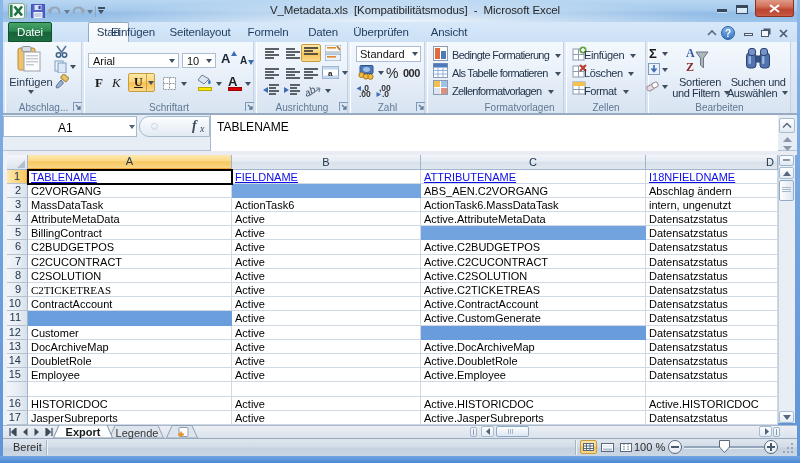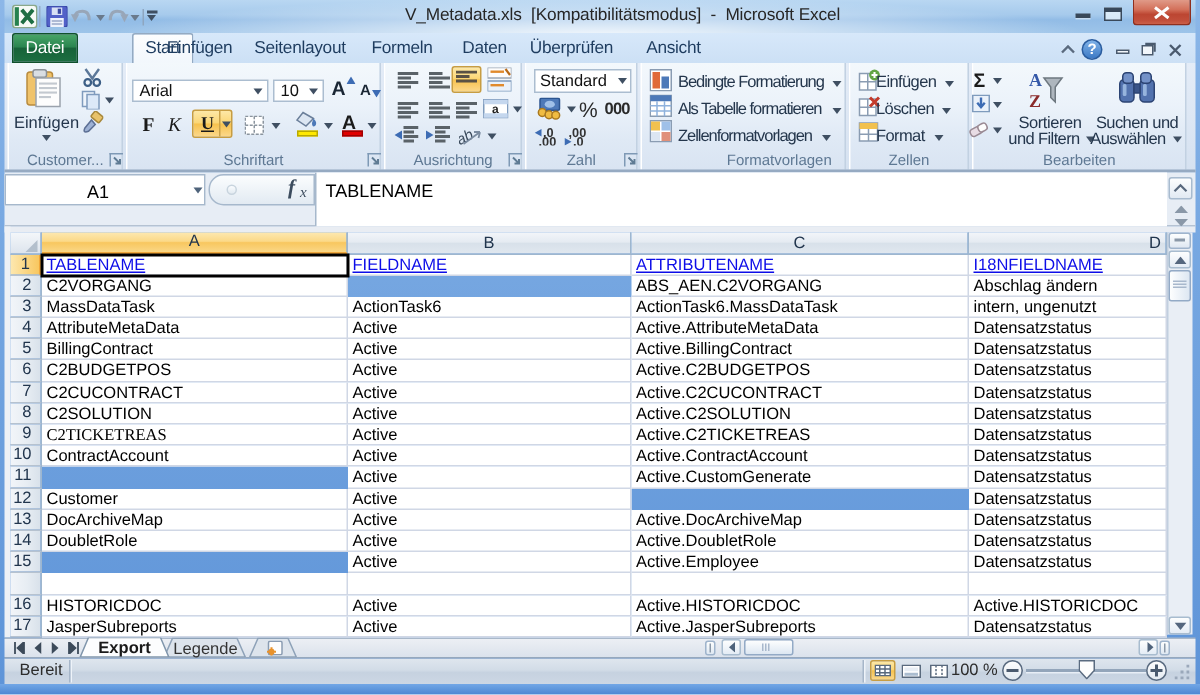--- a/index.html
+++ b/index.html
@@ -97,21 +97,21 @@
     <div class="rtab" style="left:418px;width:56px;">Ansicht</div>
   </div>
   <div id="ribbon"></div>
   <div class="group" style="left:5px; width:77px;"></div>
   <div class="group" style="left:84px; width:170px;"></div>
   <div class="group" style="left:256px; width:92px;"></div>
   <div class="group" style="left:350px; width:75px;"></div>
   <div class="group" style="left:427px; width:137px;"></div>
   <div class="group" style="left:566px; width:80px;"></div>
   <div class="group" style="left:648px; width:143px;"></div>
-  <div class="glabel" style="left:5px;width:77px;">Customer...</div>
+  <div class="glabel" style="left:5px;width:77px;">Abschlag...</div>
   <div class="glabel" style="left:84px;width:170px;">Schriftart</div>
   <div class="glabel" style="left:256px;width:92px;">Ausrichtung</div>
   <div class="glabel" style="left:350px;width:75px;">Zahl</div>
   <div class="glabel" style="left:427px;width:137px;padding-left:48px;">Formatvorlagen</div>
   <div class="glabel" style="left:566px;width:80px;">Zellen</div>
   <div class="glabel" style="left:648px;width:143px;">Bearbeiten</div>
   <div id="ribbonedge"></div>
   <div id="ribbonicons"></div>
   <div id="fbar"></div>
   <div id="namebox">
@@ -153,21 +153,20 @@
     <div class="cell" style="position: absolute; left: 421px; width: 225px; top: 198px; height: 14px;">ActionTask6.MassDataTask</div>
     <div class="cell" style="position: absolute; left: 646px; width: 132px; top: 198px; height: 14px;">intern, ungenutzt</div>
     <div class="rowhdr" style="position: absolute; top: 212px; height: 14px;">4</div>
     <div class="cell" style="position: absolute; left: 28px; width: 204px; top: 212px; height: 14px;">AttributeMetaData</div>
     <div class="cell" style="position: absolute; left: 232px; width: 189px; top: 212px; height: 14px;">Active</div>
     <div class="cell" style="position: absolute; left: 421px; width: 225px; top: 212px; height: 14px;">Active.AttributeMetaData</div>
     <div class="cell" style="position: absolute; left: 646px; width: 132px; top: 212px; height: 14px;">Datensatzstatus</div>
     <div class="rowhdr" style="position: absolute; top: 226px; height: 14px;">5</div>
     <div class="cell" style="position: absolute; left: 28px; width: 204px; top: 226px; height: 14px;">BillingContract</div>
     <div class="cell" style="position: absolute; left: 232px; width: 189px; top: 226px; height: 14px;">Active</div>
-    <div class="cell" style="position: absolute; left: 421px; width: 225px; top: 226px; height: 14px;">Active.BillingContract</div>
     <div class="cell" style="position: absolute; left: 646px; width: 132px; top: 226px; height: 14px;">Datensatzstatus</div>
     <div class="rowhdr" style="position: absolute; top: 240px; height: 15px;">6</div>
     <div class="cell" style="position: absolute; left: 28px; width: 204px; top: 240px; height: 15px;">C2BUDGETPOS</div>
     <div class="cell" style="position: absolute; left: 232px; width: 189px; top: 240px; height: 15px;">Active</div>
     <div class="cell" style="position: absolute; left: 421px; width: 225px; top: 240px; height: 15px;">Active.C2BUDGETPOS</div>
     <div class="cell" style="position: absolute; left: 646px; width: 132px; top: 240px; height: 15px;">Datensatzstatus</div>
     <div class="rowhdr" style="position: absolute; top: 255px; height: 14px;">7</div>
     <div class="cell" style="position: absolute; left: 28px; width: 204px; top: 255px; height: 14px;">C2CUCONTRACT</div>
     <div class="cell" style="position: absolute; left: 232px; width: 189px; top: 255px; height: 14px;">Active</div>
     <div class="cell" style="position: absolute; left: 421px; width: 225px; top: 255px; height: 14px;">Active.C2CUCONTRACT</div>
@@ -200,20 +199,21 @@
     <div class="cell" style="position: absolute; left: 28px; width: 204px; top: 340px; height: 14px;">DocArchiveMap</div>
     <div class="cell" style="position: absolute; left: 232px; width: 189px; top: 340px; height: 14px;">Active</div>
     <div class="cell" style="position: absolute; left: 421px; width: 225px; top: 340px; height: 14px;">Active.DocArchiveMap</div>
     <div class="cell" style="position: absolute; left: 646px; width: 132px; top: 340px; height: 14px;">Datensatzstatus</div>
     <div class="rowhdr" style="position: absolute; top: 354px; height: 14px;">14</div>
     <div class="cell" style="position: absolute; left: 28px; width: 204px; top: 354px; height: 14px;">DoubletRole</div>
     <div class="cell" style="position: absolute; left: 232px; width: 189px; top: 354px; height: 14px;">Active</div>
     <div class="cell" style="position: absolute; left: 421px; width: 225px; top: 354px; height: 14px;">Active.DoubletRole</div>
     <div class="cell" style="position: absolute; left: 646px; width: 132px; top: 354px; height: 14px;">Datensatzstatus</div>
     <div class="rowhdr" style="position: absolute; top: 368px; height: 14px;">15</div>
+    <div class="cell" style="position: absolute; left: 28px; width: 204px; top: 368px; height: 14px;">Employee</div>
     <div class="cell" style="position: absolute; left: 232px; width: 189px; top: 368px; height: 14px;">Active</div>
     <div class="cell" style="position: absolute; left: 421px; width: 225px; top: 368px; height: 14px;">Active.Employee</div>
     <div class="cell" style="position: absolute; left: 646px; width: 132px; top: 368px; height: 14px;">Datensatzstatus</div>
     <div class="rowhdr" style="position: absolute; top: 382px; height: 15px;"></div>
     <div class="cell" style="position: absolute; left: 28px; width: 204px; top: 382px; height: 15px;"></div>
     <div class="cell" style="position: absolute; left: 232px; width: 189px; top: 382px; height: 15px;"></div>
     <div class="cell" style="position: absolute; left: 421px; width: 225px; top: 382px; height: 15px;"></div>
     <div class="cell" style="position: absolute; left: 646px; width: 132px; top: 382px; height: 15px;"></div>
     <div class="rowhdr" style="position: absolute; top: 397px; height: 14px;">16</div>
     <div class="cell" style="position: absolute; left: 28px; width: 204px; top: 397px; height: 14px;">HISTORICDOC</div>

